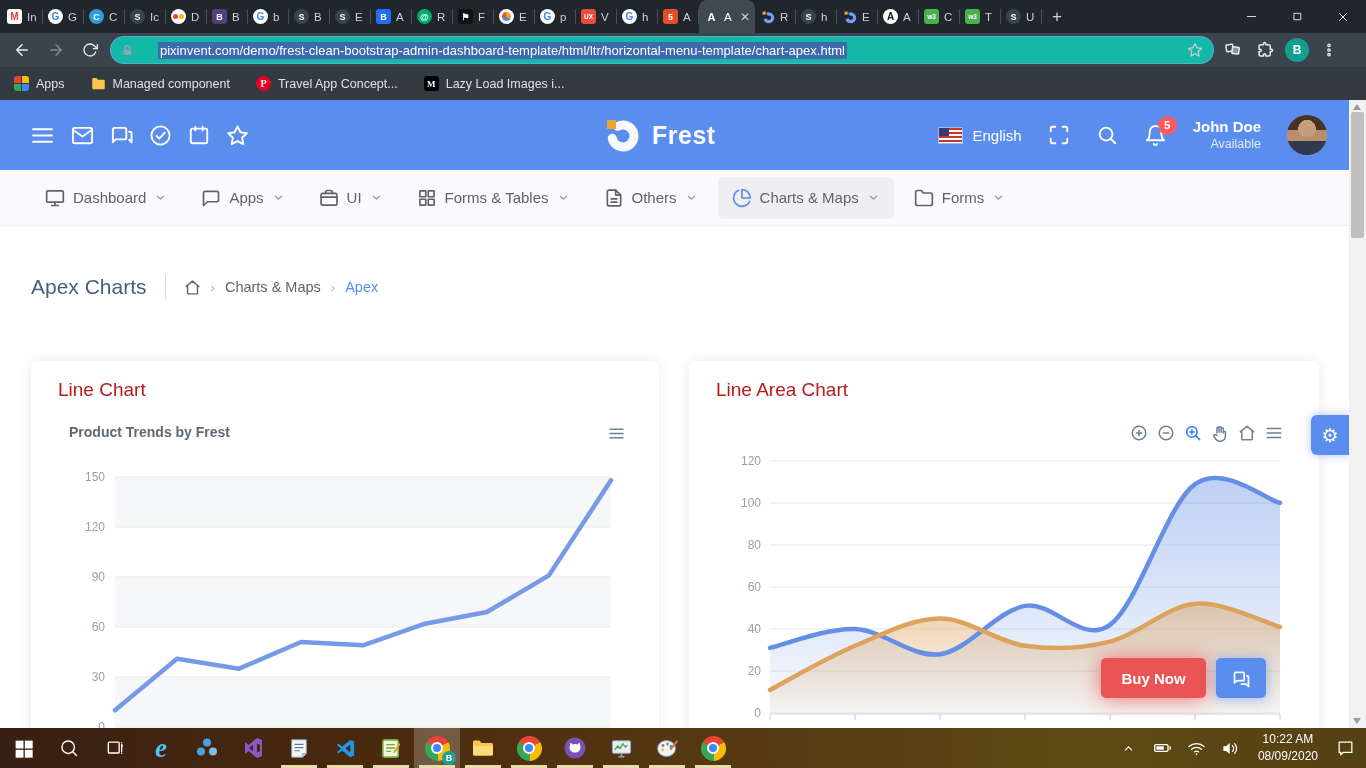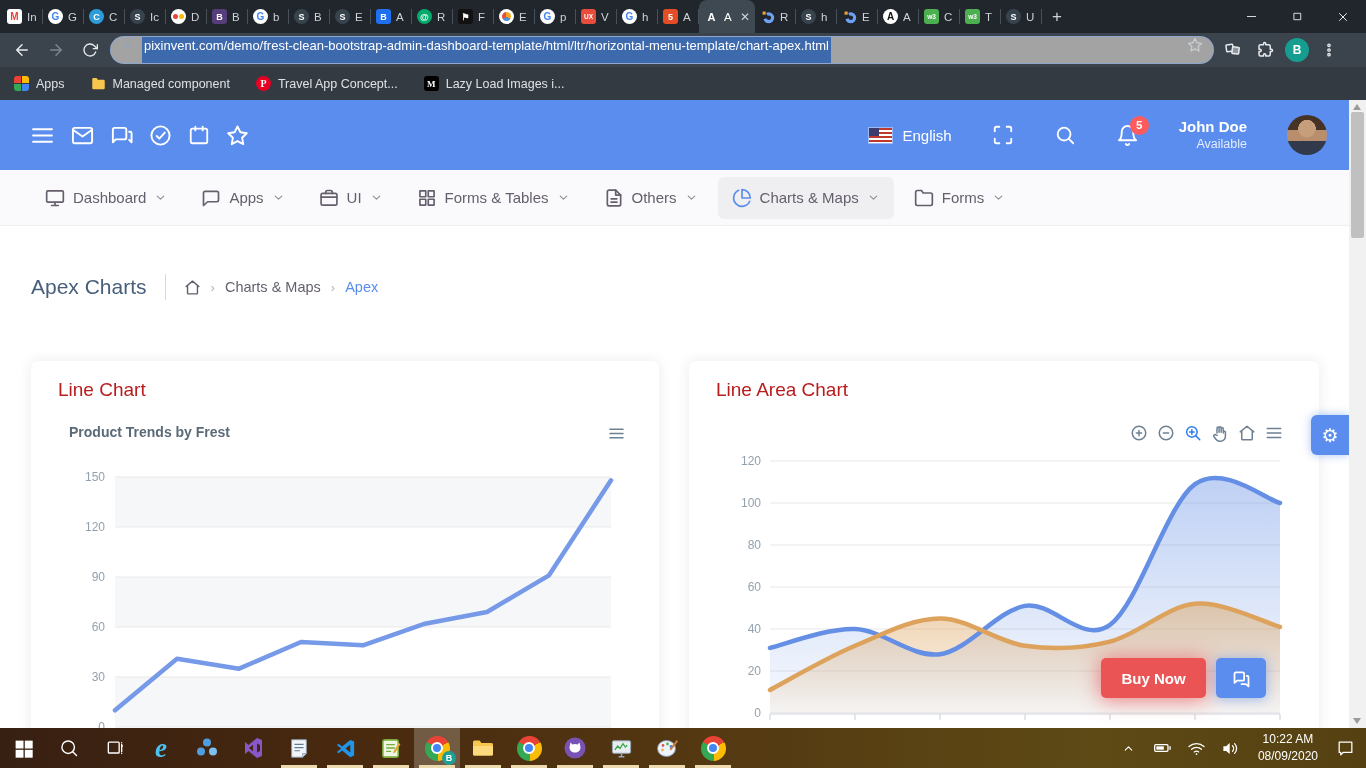--- a/index.html
+++ b/index.html
@@ -18,36 +18,36 @@
   .tab-close{color:#cdd3d9;font-size:12px;line-height:1;margin-left:auto}
   .fv{display:inline-flex;width:15px;height:15px;border-radius:50%;align-items:center;justify-content:center;flex:0 0 auto;font-weight:bold;position:relative;overflow:hidden}
   .fv.sq{border-radius:3px}
   #newtab{width:30px;height:28px;display:flex;align-items:center;justify-content:center;color:#cdd3d9;font-size:17px;margin-bottom:2px;cursor:pointer}
   #wincontrols{margin-left:auto;display:flex;height:33px}
   .winbtn{width:46px;height:33px;display:flex;align-items:center;justify-content:center;color:#e7eaed;font-size:12px;cursor:pointer}
 
   #toolbar{position:absolute;top:33px;left:0;width:1366px;height:34px;background:#3b434c;display:flex;align-items:center;padding:0 8px;gap:6px}
   .navbtn{width:28px;height:28px;display:flex;align-items:center;justify-content:center;color:#e7eaed;border-radius:50%}
   .navbtn.disabled{color:#7d858d}
-  #urlpill{flex:0 0 auto;width:1104px;height:28px;background:#a3a3a3;border:1px solid rgba(130,170,240,.55);border-radius:14px;display:flex;padding:0 10px;gap:8px}
+  #urlpill{flex:0 0 auto;width:1104px;height:28px;background:#14b8a6;border:1px solid rgba(130,170,240,.55);border-radius:14px;display:flex;align-items:center;padding:0 10px;gap:24px}
   #url-text{font-size:13px;color:#fff;background:#3d69ad;padding:1px 2px;white-space:nowrap;overflow:hidden}
   #lock{color:#9aa4ad}
   #star{margin-left:auto;color:#c8cdd2}
   .extic{width:26px;height:26px;display:flex;align-items:center;justify-content:center;color:#e7eaed}
   #profile-chip{width:24px;height:24px;border-radius:50%;background:#159e8f;color:#fff;font-size:12px;font-weight:bold;display:flex;align-items:center;justify-content:center}
 
   #bookmarks{position:absolute;top:67px;left:0;width:1366px;height:33px;background:#333a41;display:flex;align-items:center;padding:0 14px;gap:26px}
   .bm{display:flex;align-items:center;gap:7px;color:#dde1e5;font-size:12.5px;cursor:pointer}
 
   
   #appheader{position:absolute;top:100px;left:0;width:1349px;height:70px;background:#5a8dee;display:flex;align-items:center;color:#fff}
   .hic{color:#fff;margin-right:16px;cursor:pointer}
   #brand{position:absolute;left:604px;top:0;height:70px;display:flex;align-items:center;gap:12px}
   #brand-name{font-size:25px;font-weight:bold;letter-spacing:.5px;color:#f8f9ff}
-  #hdr-right{margin-left:auto;display:flex;align-items:center;gap:40px;padding-right:22px}
+  #hdr-right{margin-left:auto;display:flex;align-items:center;gap:26px;padding-right:22px}
   #flag{width:23px;height:15px;background:repeating-linear-gradient(180deg,#c0392b 0 2px,#fff 2px 4px);position:relative;box-shadow:0 0 0 1px rgba(255,255,255,.4)}
   #flag::after{content:'';position:absolute;left:0;top:0;width:10px;height:8px;background:#3c3b6e}
   #lang{font-size:15px;font-weight:500}
   #bell-wrap{position:relative}
   #badge{position:absolute;top:-8px;right:-10px;min-width:19px;height:19px;border-radius:50%;background:#ff5b5c;color:#fff;font-size:11.5px;font-weight:bold;display:flex;align-items:center;justify-content:center}
   #user-meta{text-align:right;line-height:1.25}
   #user-name{font-size:15px;font-weight:bold}
   #user-status{font-size:12.5px;color:#e4ecff}
   #avatar{width:40px;height:40px;border-radius:50%;background:
     radial-gradient(circle at 50% 34%, #c79e7c 0 26%, transparent 27%),
@@ -438,20 +438,27 @@
         <svg class="ic" style="width:22px;height:22px" viewBox="0 0 24 24">
           <rect x="3" y="5" width="18" height="16" rx="2"></rect>
           <path d="M16 3v4M8 3v4"></path>
         </svg>
       </span>
     <span class="hic">
         <svg class="ic" style="width:23px;height:23px" viewBox="0 0 24 24">
           <path d="M12 2.5l3 6.1 6.7 1-4.9 4.7 1.2 6.7L12 17.8 6 21l1.2-6.7-4.9-4.7 6.7-1z"></path>
         </svg>
       </span>
+  </div>
+  <div id="brand">
+    <svg style="width:36px;height:36px;display:block" viewBox="0 0 36 36">
+      <circle cx="19" cy="19" r="11" fill="none" stroke="#f7f9ff" stroke-width="9" stroke-dasharray="56 14" stroke-dashoffset="24" stroke-linecap="round"></circle>
+      <rect x="3" y="3" width="9" height="9" fill="#f0a437"></rect>
+    </svg>
+    <span id="brand-name">Frest</span>
   </div>
   <div id="hdr-right">
     <span style="display:flex;align-items:center;gap:10px">
       <span id="flag"></span>
       <span id="lang">English</span>
     </span>
     <span>
         <svg class="ic" style="width:22px;height:22px" viewBox="0 0 24 24">
           <path d="M8 3H5a2 2 0 0 0-2 2v3M16 3h3a2 2 0 0 1 2 2v3M8 21H5a2 2 0 0 1-2-2v-3M16 21h3a2 2 0 0 0 2-2v-3"></path>
         </svg>

